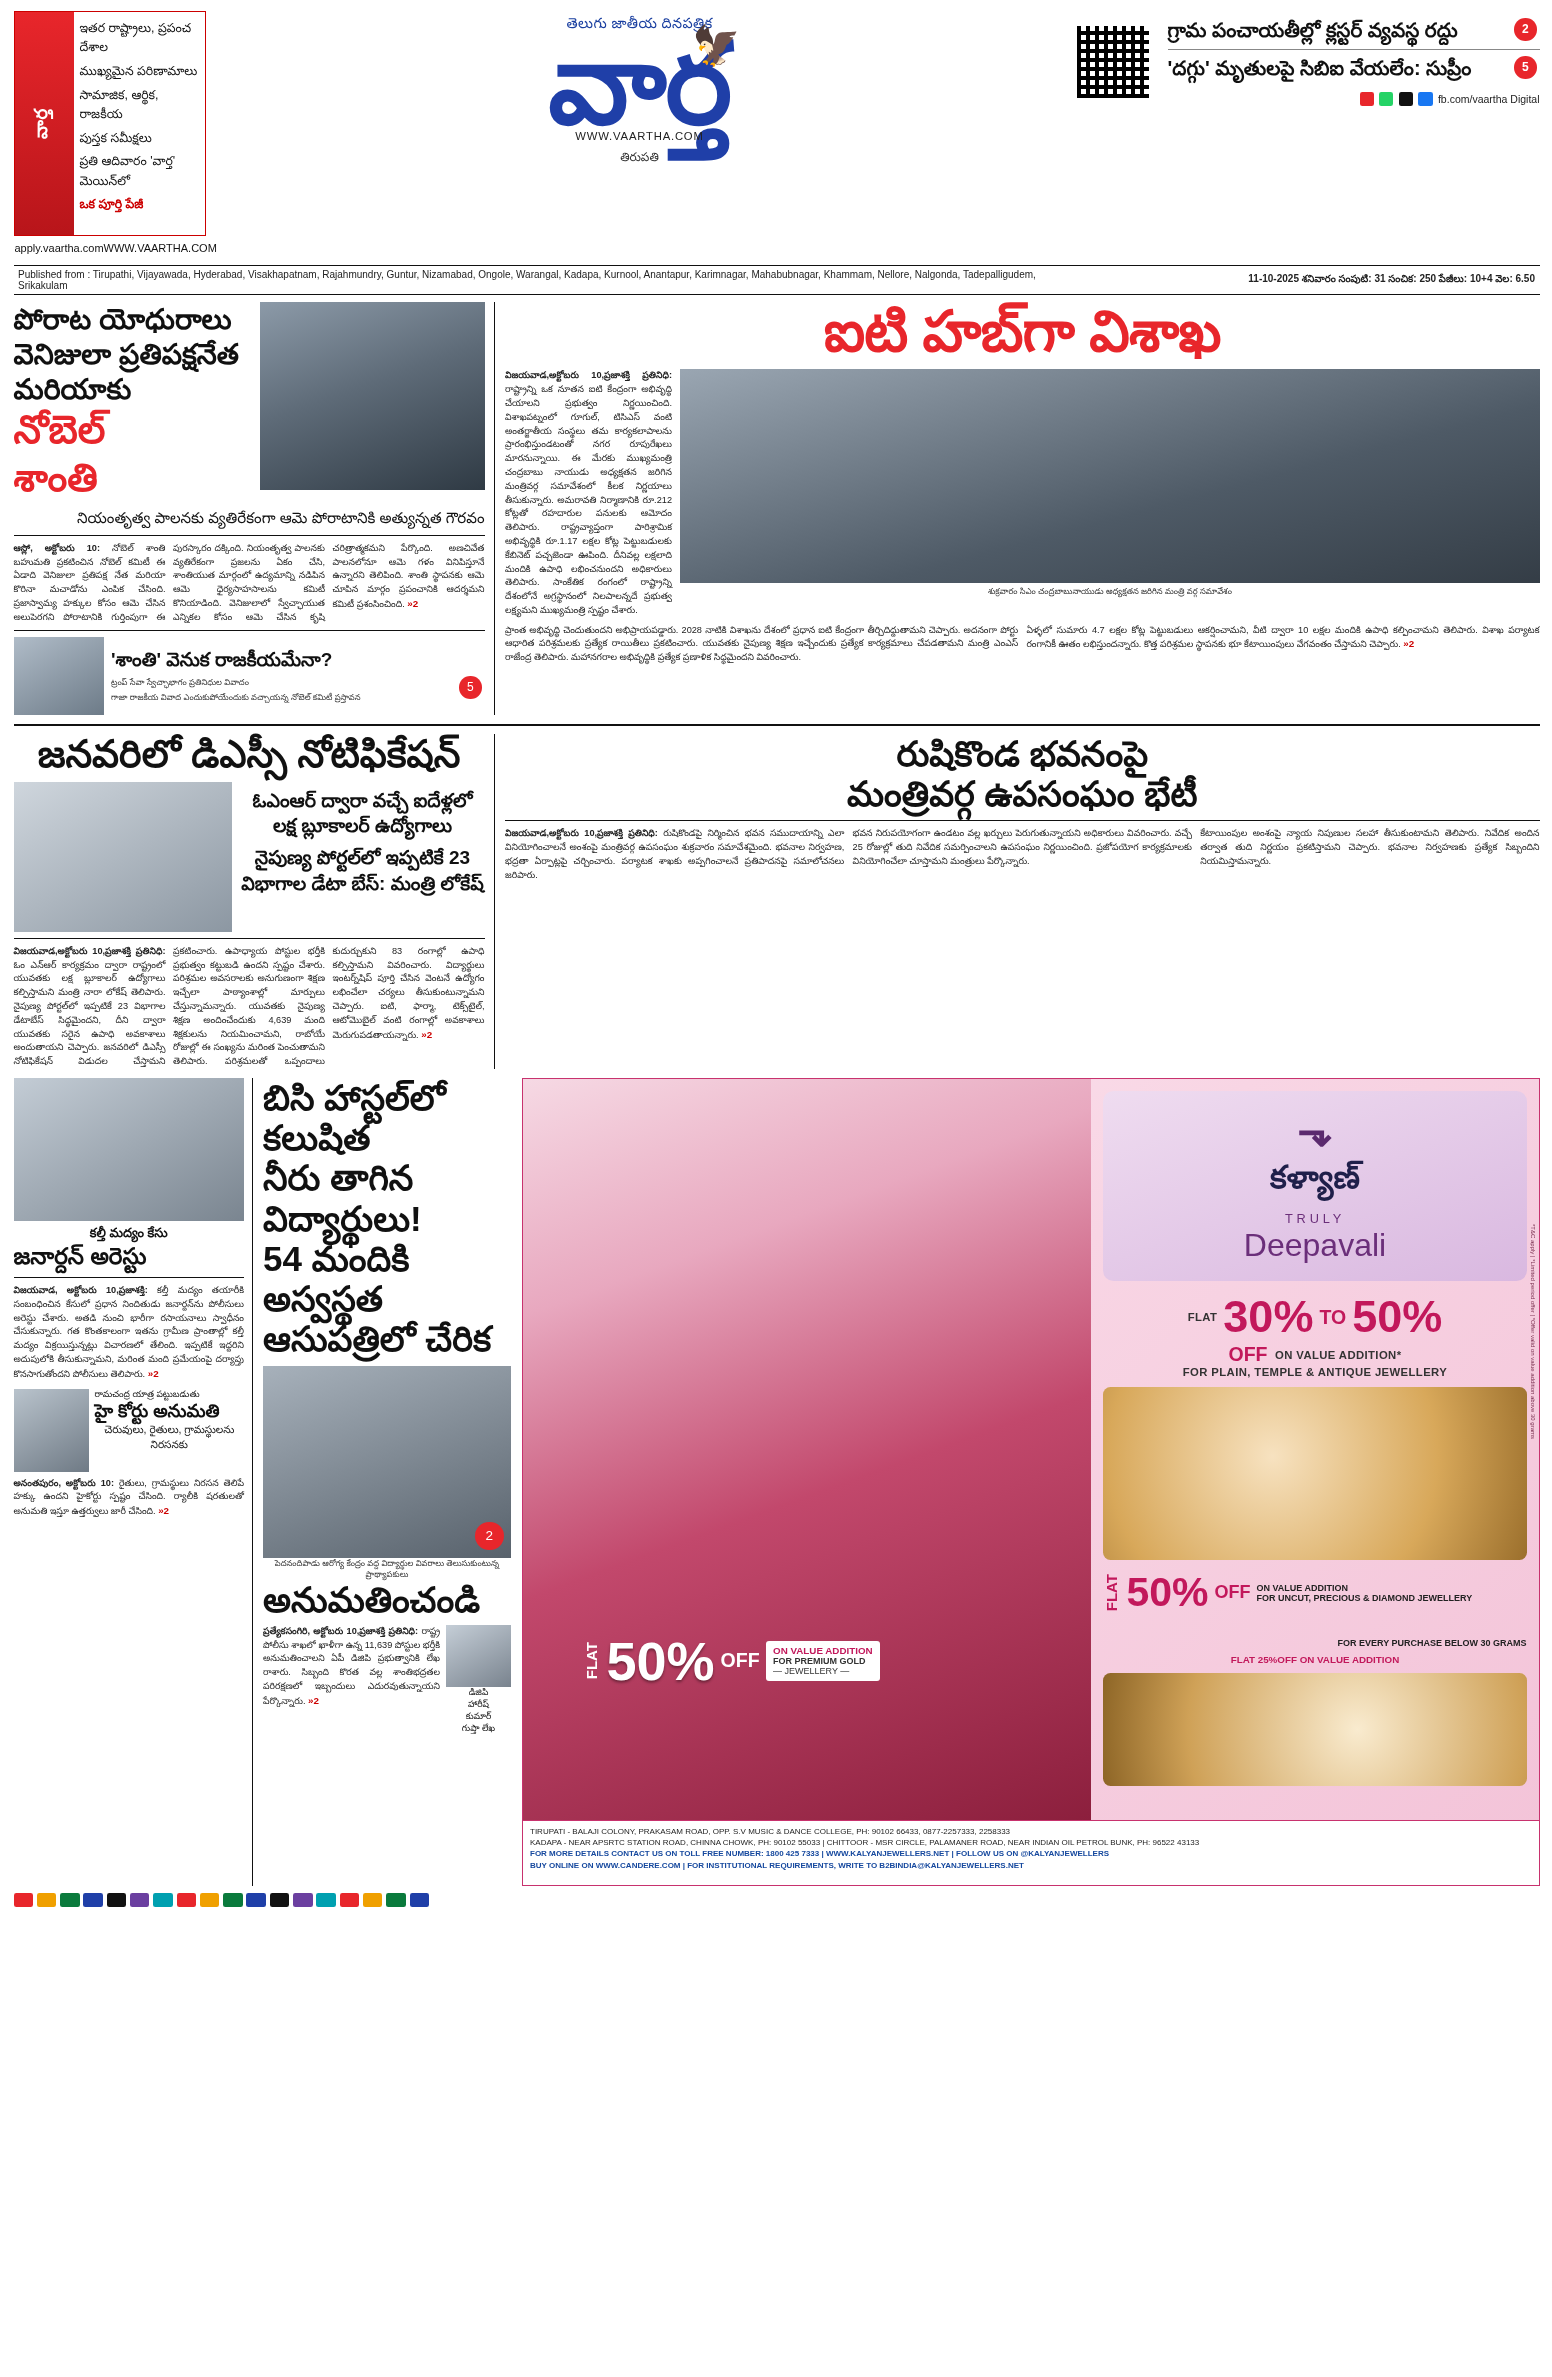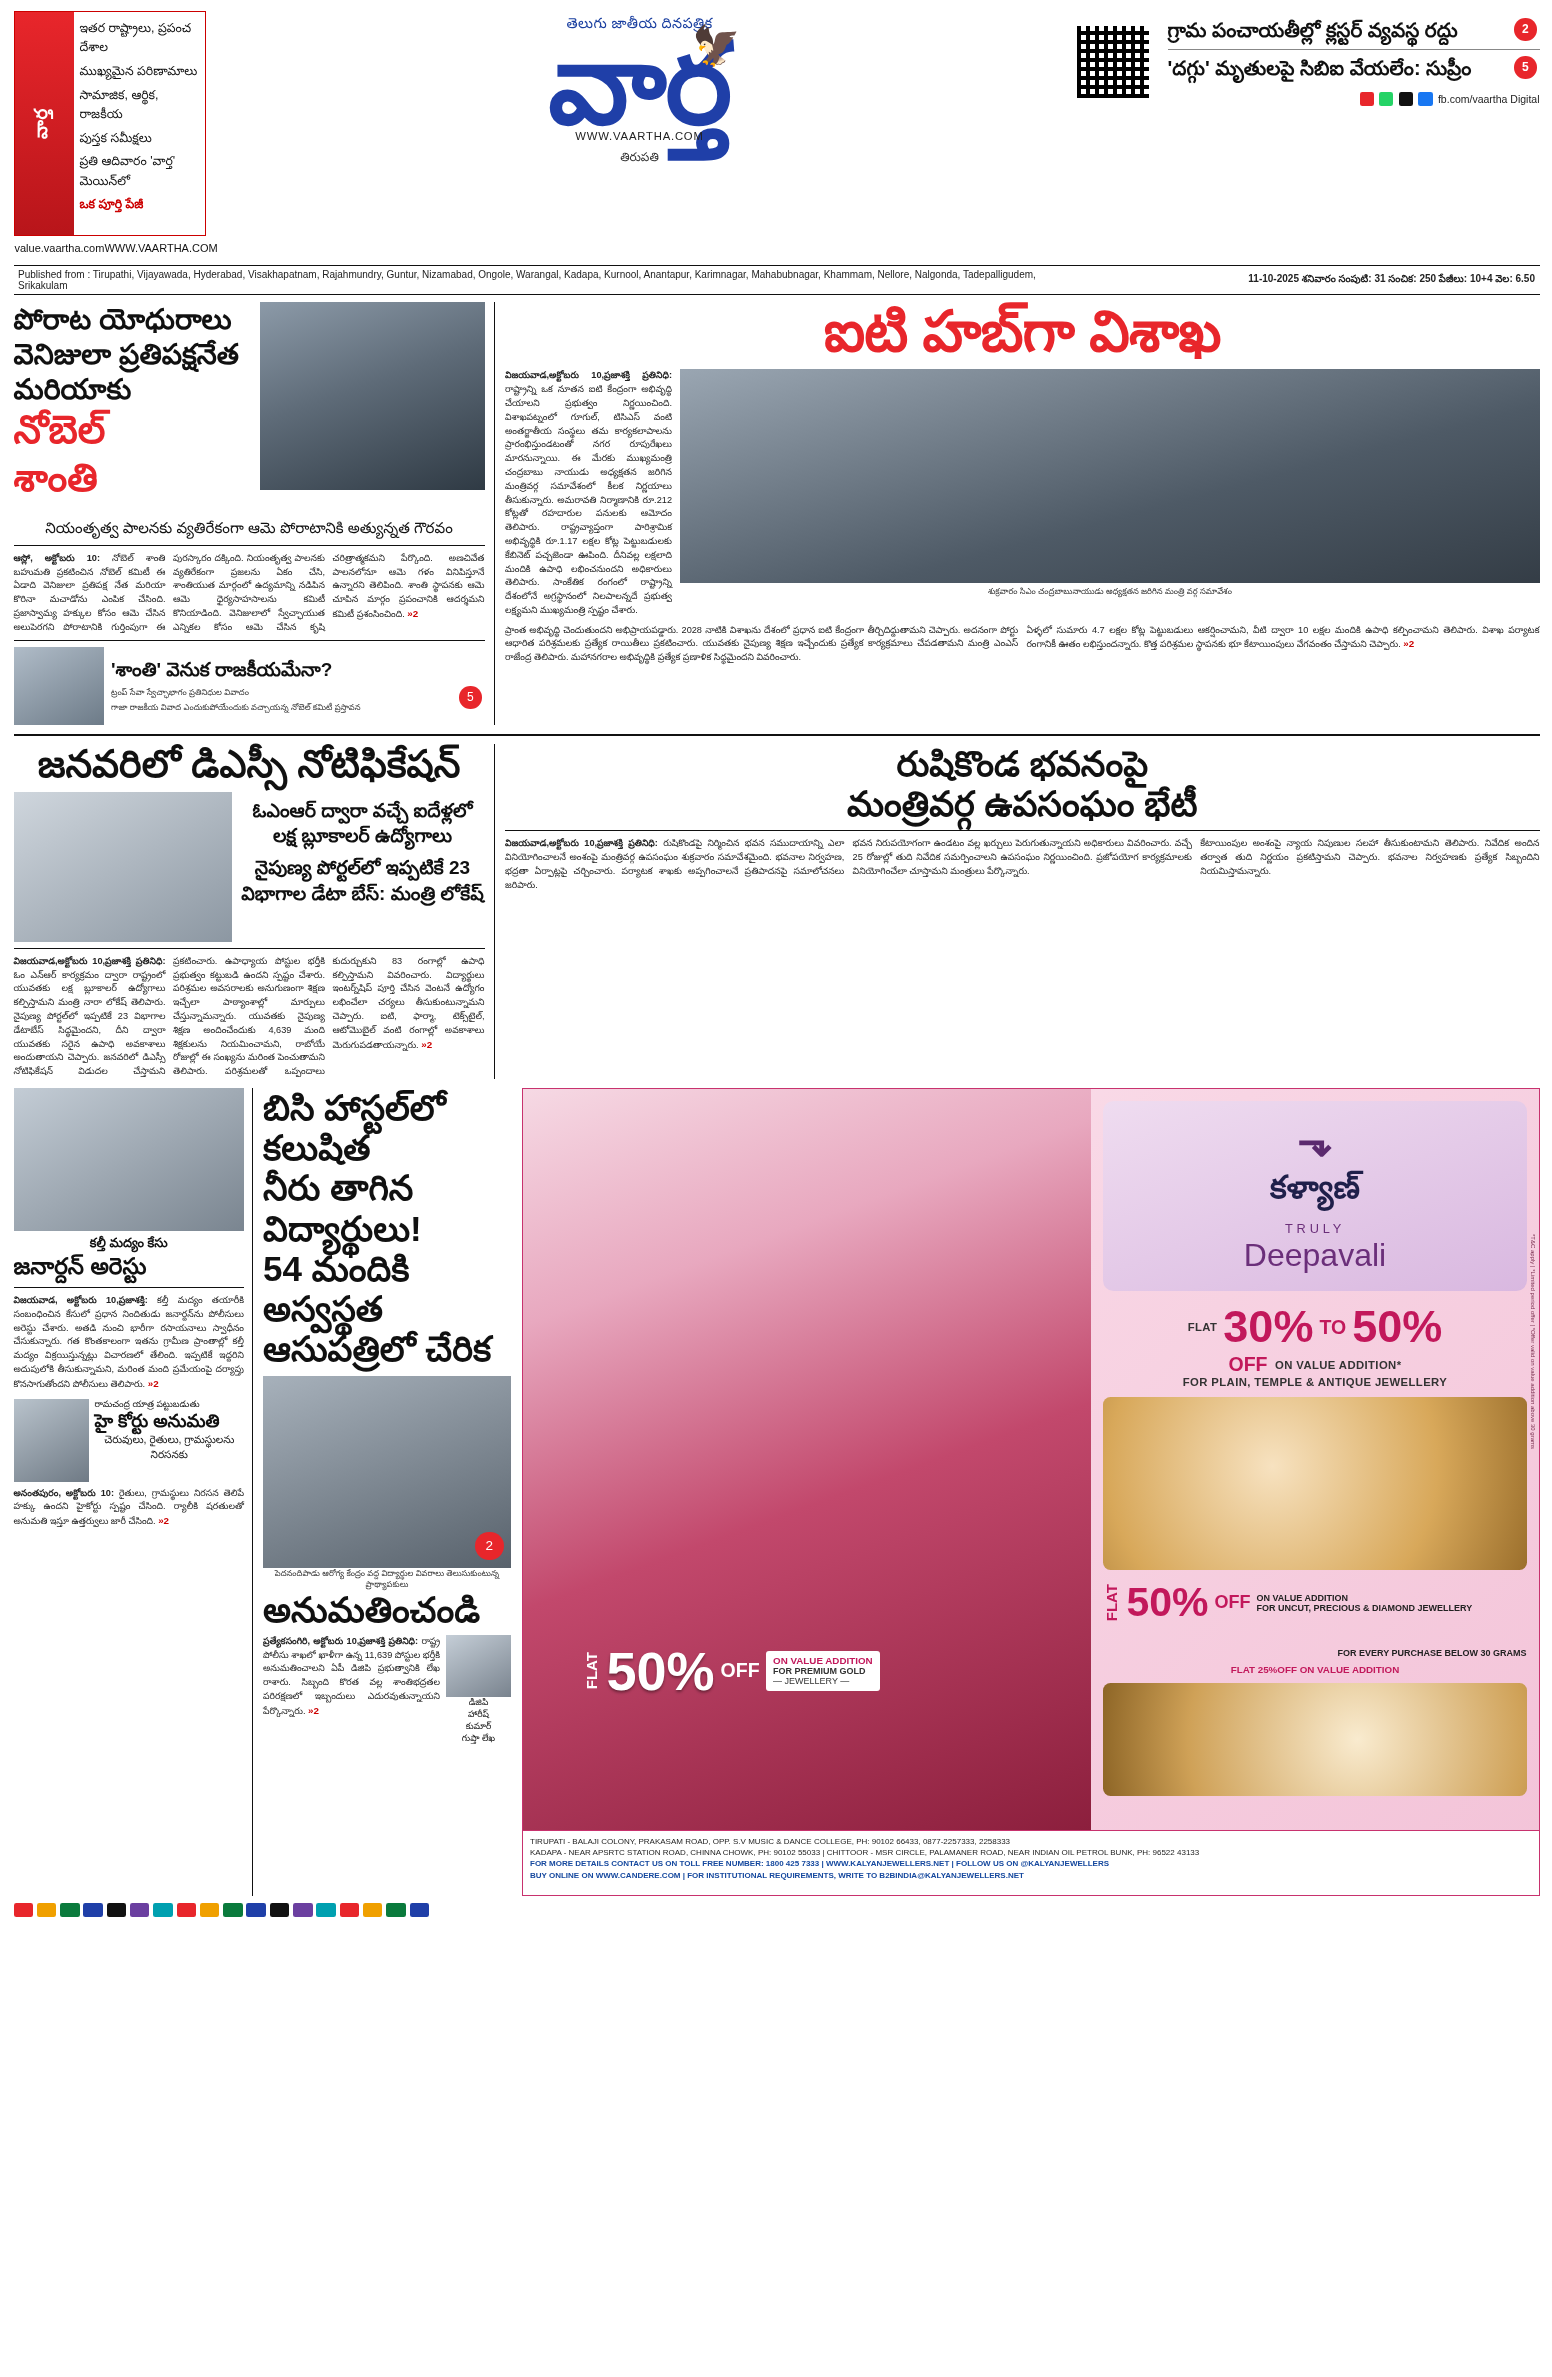--- a/index.html
+++ b/index.html
@@ -49,21 +49,21 @@
   .col-a { width:481px; flex:0 0 481px; }
   .col-b { flex:1; }
 
   .hl-top { display:flex; gap:10.5px; }
 
   
   .lead-box { border-right:1.5px solid #111; padding-right:9px; }
   .lead-img { width:100%; height:188px; background:linear-gradient(160deg,#8c9aa8,#5e6b78 45%,#2f3a44); position:relative; }
   .lead-hdr { font-size:28.5px; font-weight:bold; line-height:1.22; color:#111; }
   .lead-hdr .red { color:#e8262b; font-size:39px; }
-  .lead-sub { font-size:15px; line-height:1.35; text-align:center; margin-top:17px; color:#111; }
+  .lead-sub { font-size:15px; line-height:1.35; text-align:right; margin-top:7px; color:#111; }
   .body-col { font-size:9.2px; line-height:1.5; text-align:justify; color:#222; }
   .jump { color:#c00; font-weight:bold; font-size:9.8px; }
 
   .trump-box { display:flex; gap:7.5px; border-top:1.5px solid #111; margin-top:6px; padding-top:6px; align-items:center; }
   .trump-img { width:90px; height:78px; background:linear-gradient(150deg,#b0bcc8,#6d7b88); flex:0 0 90px; }
   .trump-txt { flex:1; }
   .trump-hd { font-size:19px; font-weight:bold; color:#111; line-height:1.2; }
   .trump-cap { font-size:8.3px; color:#333; margin-top:4.5px; line-height:1.35; }
 
   
@@ -140,21 +140,21 @@
         <div class="mast-left-txt">
           <div>ఇతర రాష్ట్రాలు, ప్రపంచ దేశాల</div>
           <div>ముఖ్యమైన పరిణామాలు</div>
           <div>సామాజిక, ఆర్థిక, రాజకీయ</div>
           <div>పుస్తక సమీక్షలు</div>
           <div>ప్రతి ఆదివారం 'వార్త' మెయిన్‌లో</div>
           <div class="hl">ఒక పూర్తి పేజీ</div>
         </div>
       </div>
       <div class="mast-left-bottom">
-        <a href="#">value.vaartha.com</a>
+        <a href="#">apply.vaartha.com</a>
         <a href="#">WWW.VAARTHA.COM</a>
       </div>
     </div>
 
     <div class="mast-center">
       <div class="mast-tagline">తెలుగు జాతీయ దినపత్రిక</div>
       <div class="mast-bird">🦅</div>
       <div class="mast-title">వార్త</div>
       <div class="mast-site">WWW.VAARTHA.COM</div>
       <div class="mast-edition">తిరుపతి</div>

